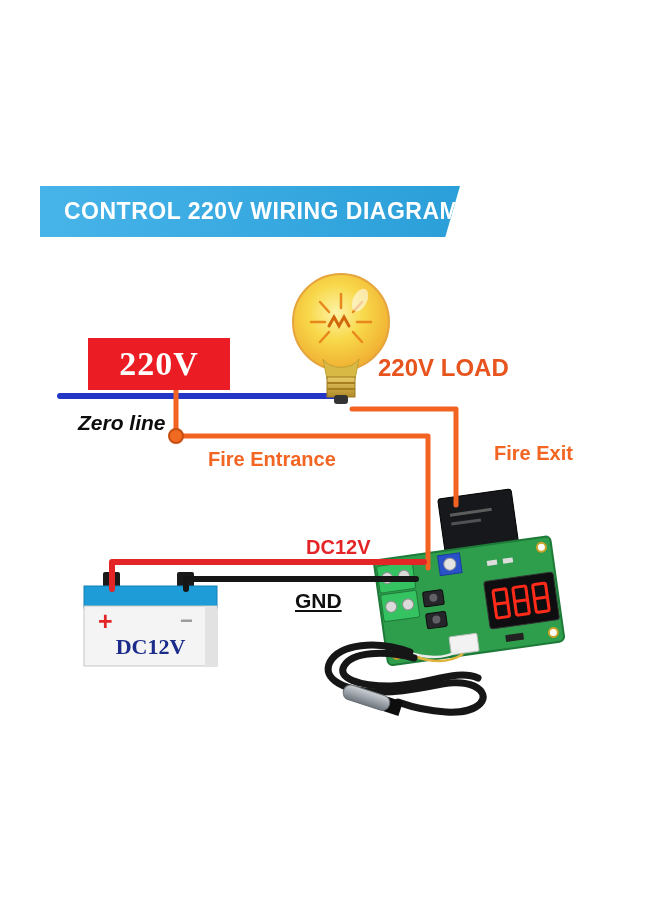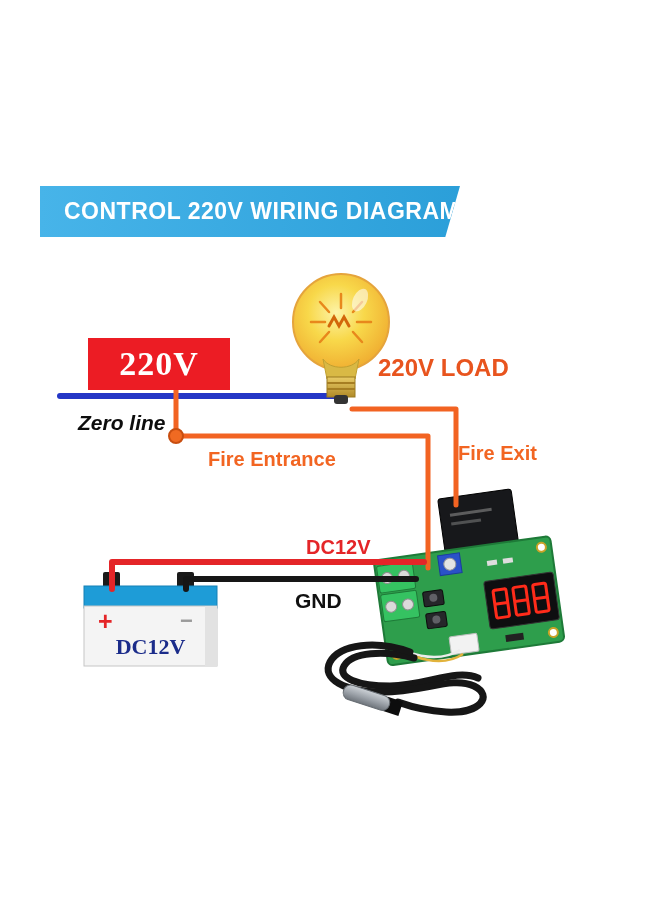--- a/index.html
+++ b/index.html
@@ -12,23 +12,23 @@
     position:absolute;left:40px;top:186px;width:420px;height:51px;
     background:linear-gradient(90deg,#47B4E9,#2B9FD9);
     clip-path:polygon(0 0,100% 0,96.5% 100%,0 100%);
     display:flex;align-items:center;padding-left:24px;box-sizing:border-box;
     color:#fff;font-weight:700;font-size:23px;letter-spacing:.5px;white-space:nowrap;
   }
   .lbl{position:absolute;font-weight:700;white-space:nowrap;line-height:1;}
   .lbl-zero{left:78px;top:412px;font-size:21px;color:#0d0d0d;font-style:italic;}
   .lbl-load{left:378px;top:356px;font-size:24px;color:#E8541E;}
   .lbl-fent{left:176px;top:449px;font-size:20px;color:#F26522;margin-left:32px;}
-  .lbl-fexit{left:458px;top:443px;font-size:20px;color:#F26522;}
+  .lbl-fexit{left:458px;top:443px;font-size:20px;color:#F26522;padding-left:36px;}
   .lbl-dcw{left:306px;top:537px;font-size:20px;color:#E42528;}
-  .lbl-gnd{left:295px;top:590px;font-size:21px;color:#101010;}
+  .lbl-gnd{left:295px;top:590px;font-size:21px;color:#101010;text-decoration:underline;}
   .supply-box{
     position:absolute;left:88px;top:338px;width:142px;height:52px;background:#EC1C24;
     display:flex;align-items:center;justify-content:center;color:#fff;font-weight:700;
     font-size:34px;font-family:"Liberation Serif",serif;letter-spacing:1px;
   }
   .bat-label{
     position:absolute;left:84px;top:634px;width:133px;text-align:center;
     font-family:"Liberation Serif",serif;font-weight:700;font-size:22px;color:#1B2C8A;
   }
 </style>

